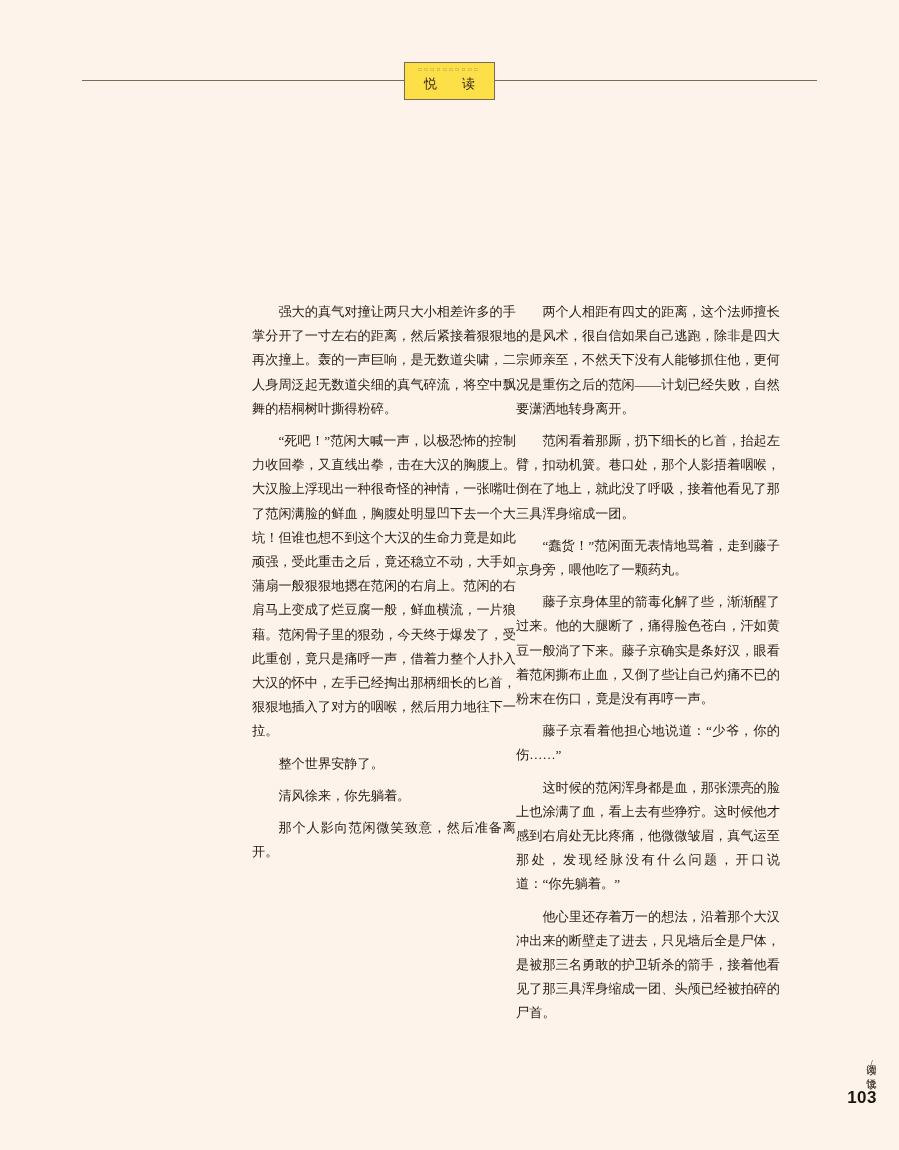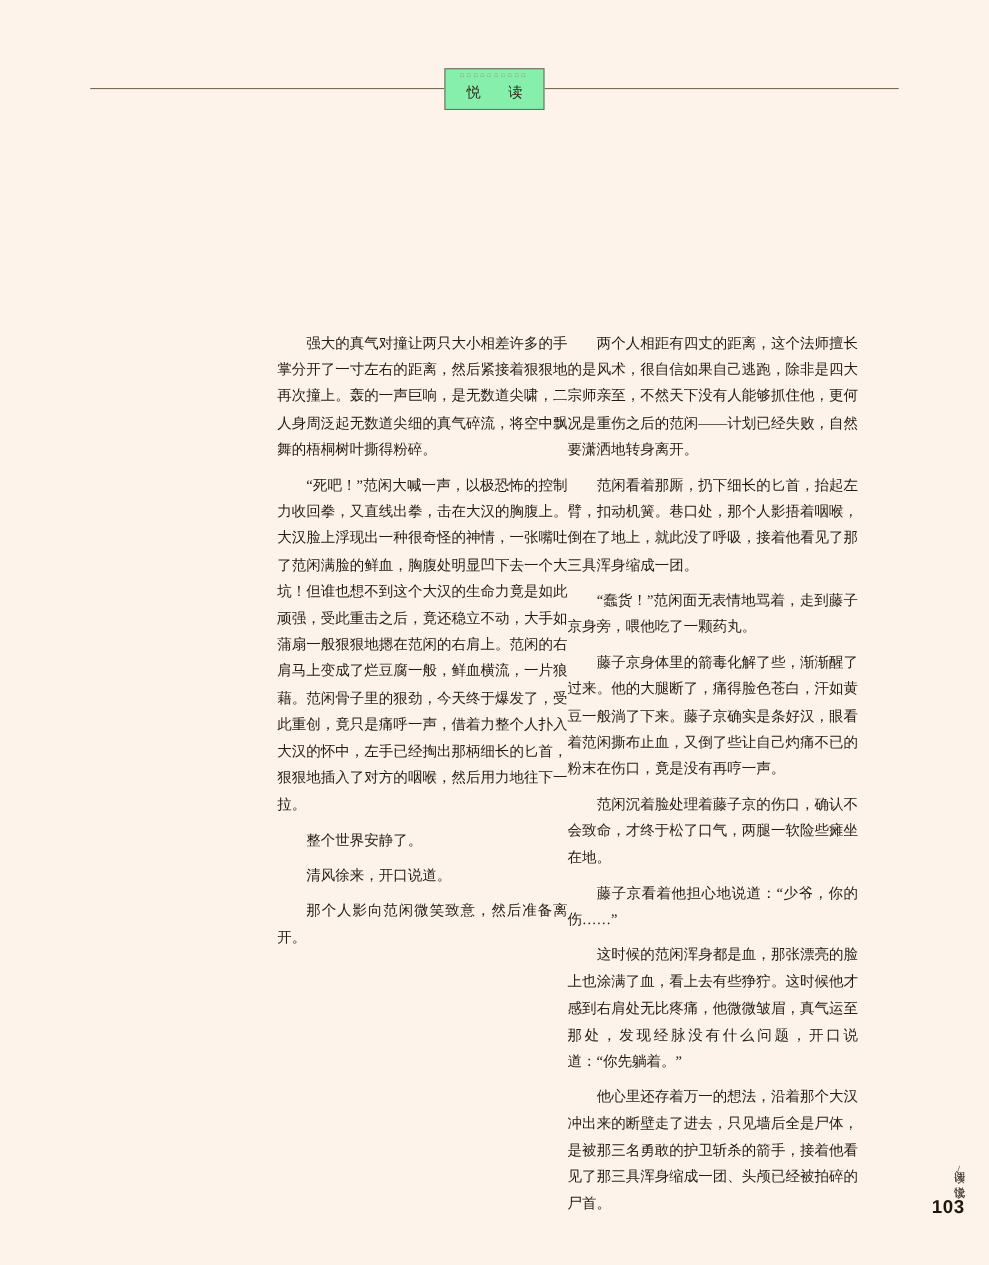--- a/index.html
+++ b/index.html
@@ -40,21 +40,21 @@
   .header-rule.right { left: 495px; width: 322px; }
 
   .header-badge {
     position: absolute;
     left: 404px;
     top: 0px;
     width: 91px;
     height: 38px;
     border: 1px solid #7b6a57;
     box-sizing: border-box;
-    background: #86efac;
+    background: #fde047;
     display: flex;
     align-items: center;
     justify-content: center;
   }
   .header-badge .dots {
     position: absolute;
     top: 4px;
     left: 0;
     width: 100%;
     text-align: center;
@@ -132,30 +132,29 @@
       <div class="title">悦　读</div>
     </div>
   </div>
 
   <div class="columns">
 
     <div class="col">
       <p>强大的真气对撞让两只大小相差许多的手掌分开了一寸左右的距离，然后紧接着狠狠地再次撞上。轰的一声巨响，是无数道尖啸，二人身周泛起无数道尖细的真气碎流，将空中飘舞的梧桐树叶撕得粉碎。</p>
       <p>“死吧！”范闲大喊一声，以极恐怖的控制力收回拳，又直线出拳，击在大汉的胸腹上。大汉脸上浮现出一种很奇怪的神情，一张嘴吐了范闲满脸的鲜血，胸腹处明显凹下去一个大坑！但谁也想不到这个大汉的生命力竟是如此顽强，受此重击之后，竟还稳立不动，大手如蒲扇一般狠狠地摁在范闲的右肩上。范闲的右肩马上变成了烂豆腐一般，鲜血横流，一片狼藉。范闲骨子里的狠劲，今天终于爆发了，受此重创，竟只是痛呼一声，借着力整个人扑入大汉的怀中，左手已经掏出那柄细长的匕首，狠狠地插入了对方的咽喉，然后用力地往下一拉。</p>
       <p>整个世界安静了。</p>
-      <p>清风徐来，开口说道。</p>
+      <p>清风徐来，你先躺着。</p>
       <p>那个人影向范闲微笑致意，然后准备离开。</p>
     </div>
 
     <div class="col">
       <p>两个人相距有四丈的距离，这个法师擅长的是风术，很自信如果自己逃跑，除非是四大宗师亲至，不然天下没有人能够抓住他，更何况是重伤之后的范闲——计划已经失败，自然要潇洒地转身离开。</p>
       <p>范闲看着那厮，扔下细长的匕首，抬起左臂，扣动机簧。巷口处，那个人影捂着咽喉，倒在了地上，就此没了呼吸，接着他看见了那三具浑身缩成一团。</p>
       <p>“蠢货！”范闲面无表情地骂着，走到藤子京身旁，喂他吃了一颗药丸。</p>
       <p>藤子京身体里的箭毒化解了些，渐渐醒了过来。他的大腿断了，痛得脸色苍白，汗如黄豆一般淌了下来。藤子京确实是条好汉，眼看着范闲撕布止血，又倒了些让自己灼痛不已的粉末在伤口，竟是没有再哼一声。</p>
-      <p>范闲沉着脸处理着藤子京的伤口，确认不会致命，才终于松了口气，两腿一软险些瘫坐在地。</p>
       <p>藤子京看着他担心地说道：“少爷，你的伤……”</p>
       <p>这时候的范闲浑身都是血，那张漂亮的脸上也涂满了血，看上去有些狰狞。这时候他才感到右肩处无比疼痛，他微微皱眉，真气运至那处，发现经脉没有什么问题，开口说道：“你先躺着。”</p>
       <p>他心里还存着万一的想法，沿着那个大汉冲出来的断壁走了进去，只见墙后全是尸体，是被那三名勇敢的护卫斩杀的箭手，接着他看见了那三具浑身缩成一团、头颅已经被拍碎的尸首。</p>
     </div>
 
   </div>
 
   <div class="side-label">阅读/悦读</div>
   <div class="page-number">103</div>
 

